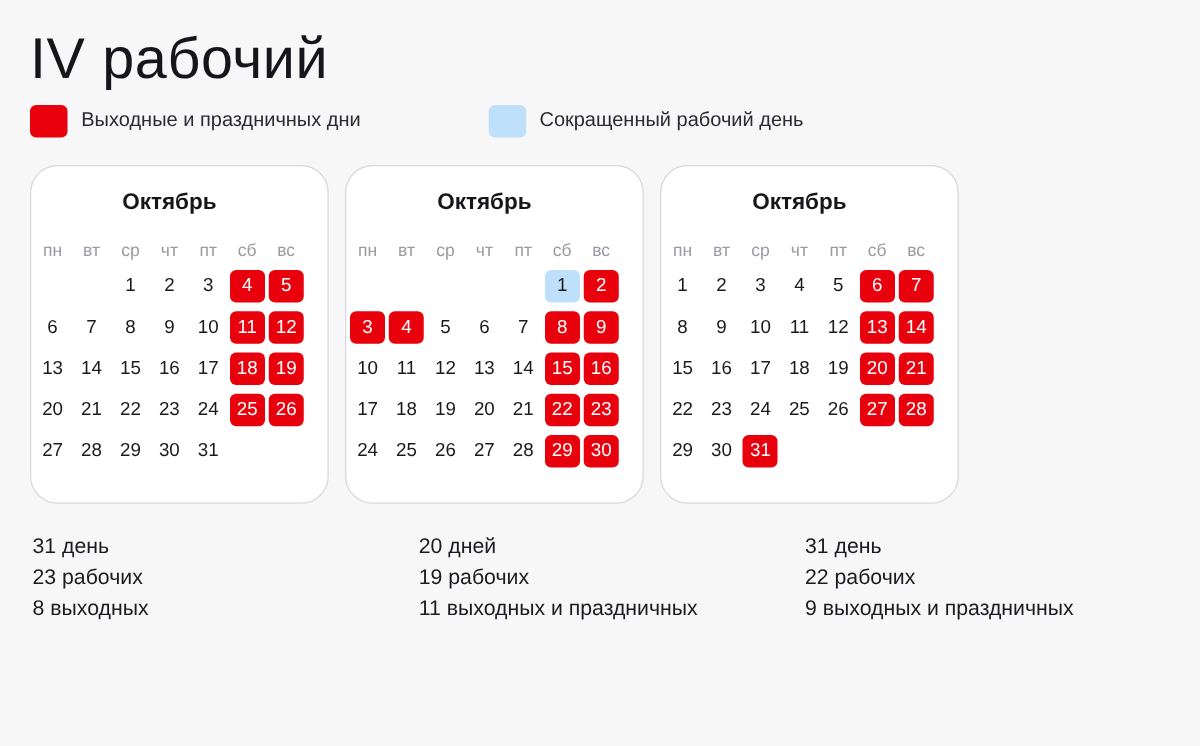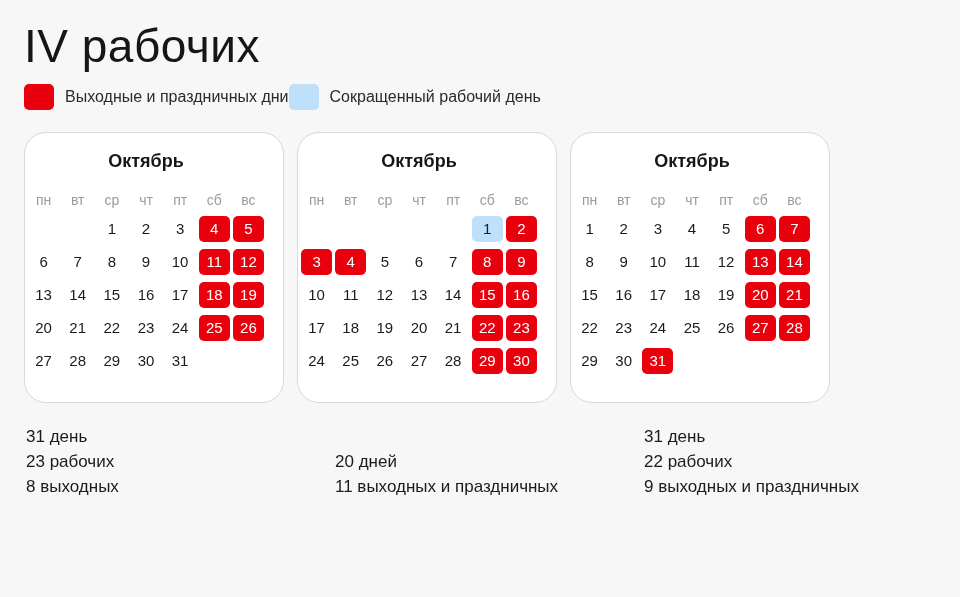--- a/index.html
+++ b/index.html
@@ -36,37 +36,38 @@
     margin: 8px 0 22px 0;
     font-size: 16px;
     color: #2a2a30;
   }
   .legend-item {
     display: flex;
     align-items: center;
     gap: 11px;
   }
   .legend-item + .legend-item {
+    margin-left: 102px;
   }
   .swatch {
     width: 30px;
     height: 26px;
     border-radius: 5px;
     display: inline-block;
   }
   .swatch.holiday { background: #e8000d; }
   .swatch.short { background: #bfe0fb; }
   .legend-label { white-space: nowrap; }
 
   .months {
     display: flex;
     gap: 13px;
   }
   .month-card {
-    width: 260px;
+    width: 239px;
     box-sizing: border-box;
     background: #ffffff;
     border: 1px solid #d8d8dd;
     border-radius: 22px;
     padding: 18px 16px 22px 0;
   }
   .month-name {
     text-align: center;
     font-size: 18px;
     font-weight: bold;
@@ -126,21 +127,21 @@
     line-height: 1.45;
     color: #1b1b1f;
   }
   .summary div { white-space: nowrap; }
 </style>
 </head>
 <body>
 
 <div class="page">
 
-  <h1 class="title">IV рабочих</h1>
+  <h1 class="title">IV рабочий</h1>
 
   <div class="legend">
     <div class="legend-item">
       <span class="swatch holiday"></span>
       <span class="legend-label">Выходные и праздничных дни</span>
     </div>
     <div class="legend-item">
       <span class="swatch short"></span>
       <span class="legend-label">Сокращенный рабочий день</span>
     </div>
@@ -553,20 +554,21 @@
   </div>
 
   <div class="summaries">
     <div class="summary">
       <div>31 день</div>
       <div>23 рабочих</div>
       <div>8 выходных</div>
     </div>
     <div class="summary">
       <div>20 дней</div>
+      <div>19 рабочих</div>
       <div>11 выходных и праздничных</div>
     </div>
     <div class="summary">
       <div>31 день</div>
       <div>22 рабочих</div>
       <div>9 выходных и праздничных</div>
     </div>
   </div>
 
 </div>

